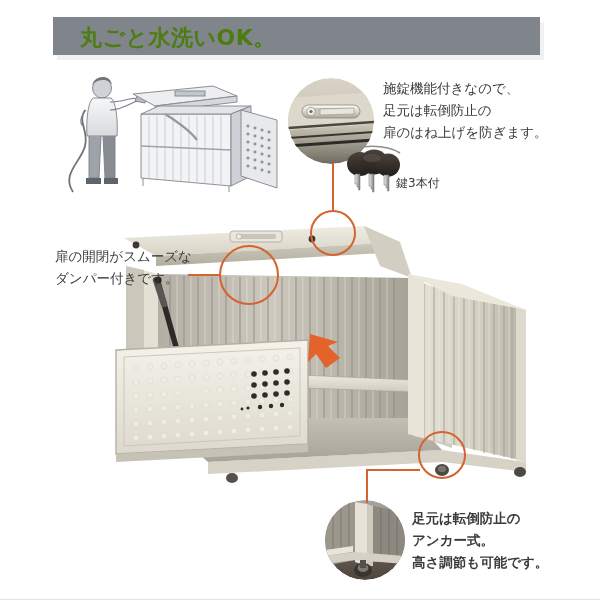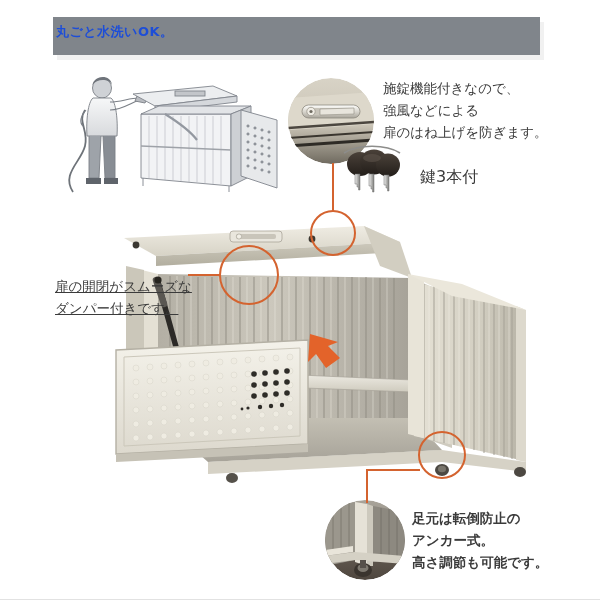--- a/index.html
+++ b/index.html
@@ -30,40 +30,40 @@
   .banner {
     position: absolute;
     left: 53px;
     top: 17px;
     width: 487px;
     height: 38px;
     background: #80858b;
   }
   .banner-title {
     position: absolute;
-    left: 56px;
+    left: 80px;
     top: 23px;
-    font-size: 13px;
+    font-size: 22px;
     font-weight: bold;
-    color: #1d4ed8;
+    color: #4d7c0f;
     letter-spacing: 0.5px;
     white-space: nowrap;
   }
 
   
   .cap {
     position: absolute;
     color: #3b3b3b;
     font-size: 13.5px;
     line-height: 1.62;
     white-space: pre-line;
   }
   #cap-lock   { left: 383px; top: 78px;  width: 210px; }
-  #cap-keys   { left: 396px; top: 164px; font-size: 16px; margin-left: 24px; }
-  #cap-damper { left: 55px;  top: 276px; width: 175px; text-decoration: underline; }
+  #cap-keys   { left: 396px; top: 174px; font-size: 12px; }
+  #cap-damper { left: 55px;  top: 246px; width: 175px; }
   #cap-panel  { left: 112px; top: 472px; width: 200px; }
   #cap-anchor { left: 412px; top: 508px; width: 185px; font-weight: bold; }
 
   
   .ocircle {
     position: absolute;
     border: 2px solid #d4632f;
     border-radius: 50%;
     box-sizing: border-box;
     background: transparent;
@@ -557,21 +557,21 @@
   <div class="oline" style="left:332px; top:163px; width:2px; height:48px;"></div>
 
   <div class="ocircle" style="left:219px; top:245px; width:60px; height:60px;"></div>
   <div class="oline" style="left:188px; top:274px; width:32px; height:2px;"></div>
 
   <div class="ocircle" style="left:418px; top:431px; width:48px; height:48px;"></div>
   <div class="oline" style="left:366px; top:469px; width:54px; height:2px;"></div>
   <div class="oline" style="left:366px; top:469px; width:2px; height:34px;"></div>
 
   <div class="cap" id="cap-lock">施錠機能付きなので、
-強風などによる
+足元は転倒防止の
 扉のはね上げを防ぎます。</div>
 
   <div class="cap" id="cap-keys">鍵3本付</div>
 
   <div class="cap" id="cap-damper">扉の開閉がスムーズな
 ダンパー付きです。</div>
 
 
   <div class="cap" id="cap-anchor">足元は転倒防止の
 アンカー式。

